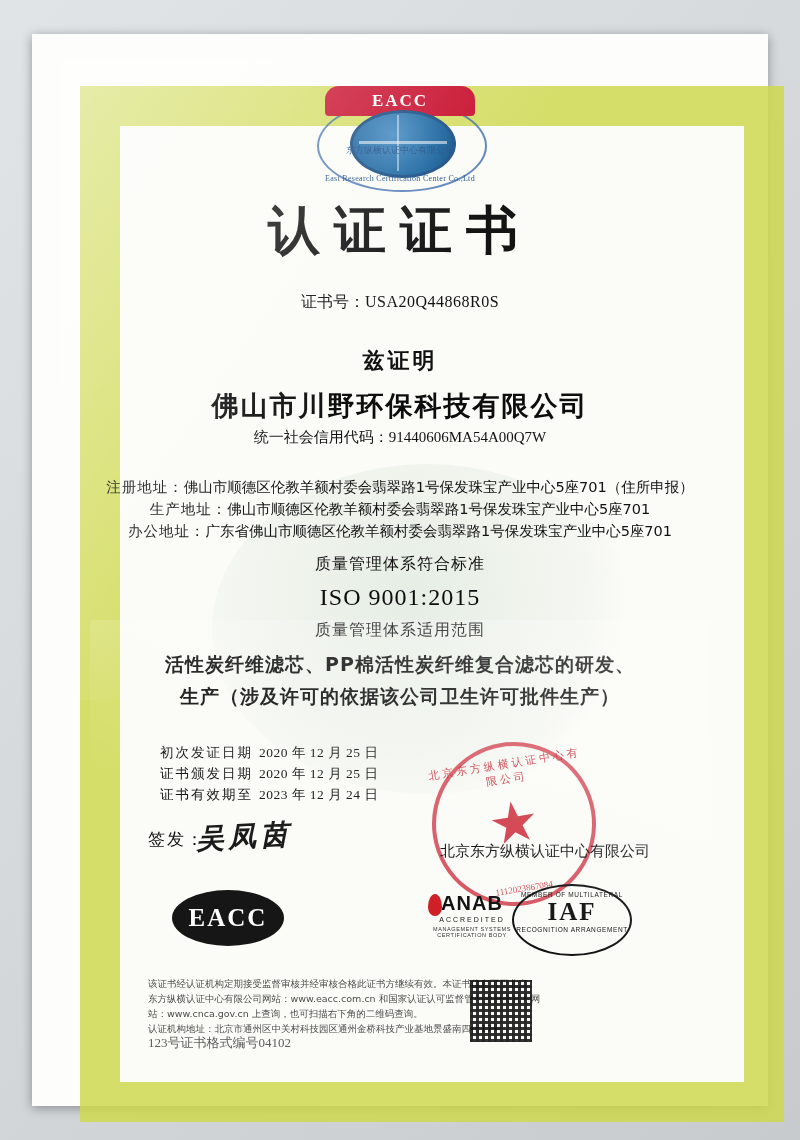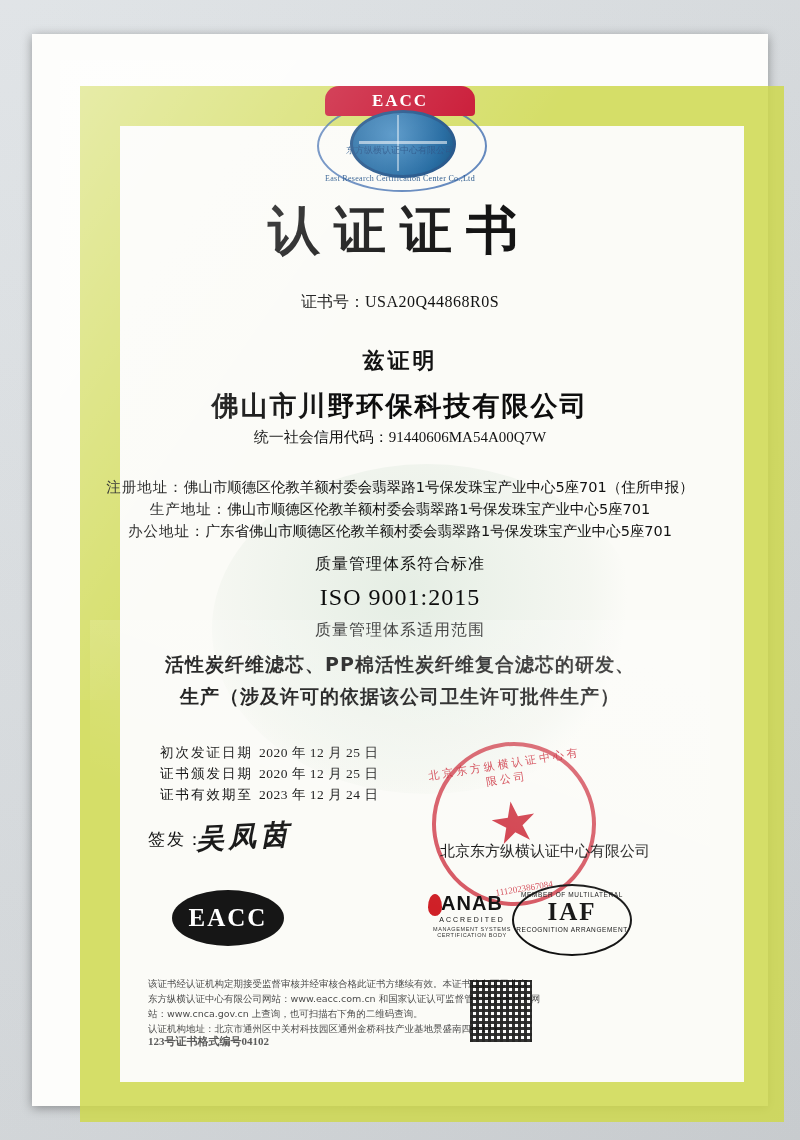--- a/index.html
+++ b/index.html
@@ -222,21 +222,21 @@
   }
   .qr{
     position:absolute;left:470px;top:980px;width:62px;height:62px;
     background:
       repeating-linear-gradient(90deg,#111 0 3px,#fff 3px 6px),
       repeating-linear-gradient(0deg,#111 0 3px,#fff 3px 6px);
     background-blend-mode:multiply;opacity:.85;
   }
   .footcode{
     position:absolute;left:148px;top:1034px;
-    font-family:"Liberation Serif",serif;font-size:11px;color:#333;opacity:.8;font-weight:bold;
+    font-family:"Liberation Serif",serif;font-size:13px;color:#333;opacity:.8;
   }
 </style>
 </head>
 <body>
 
 <div class="photo">
 
   <div class="cert">
     <div class="band"></div>
     <div class="inner"></div>

